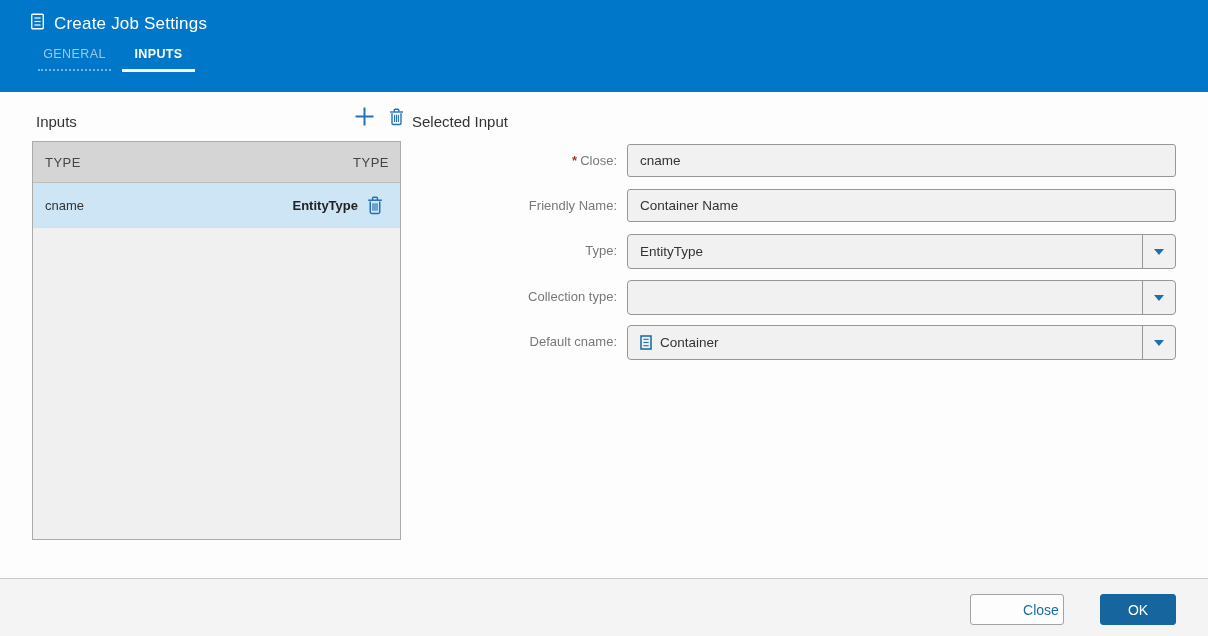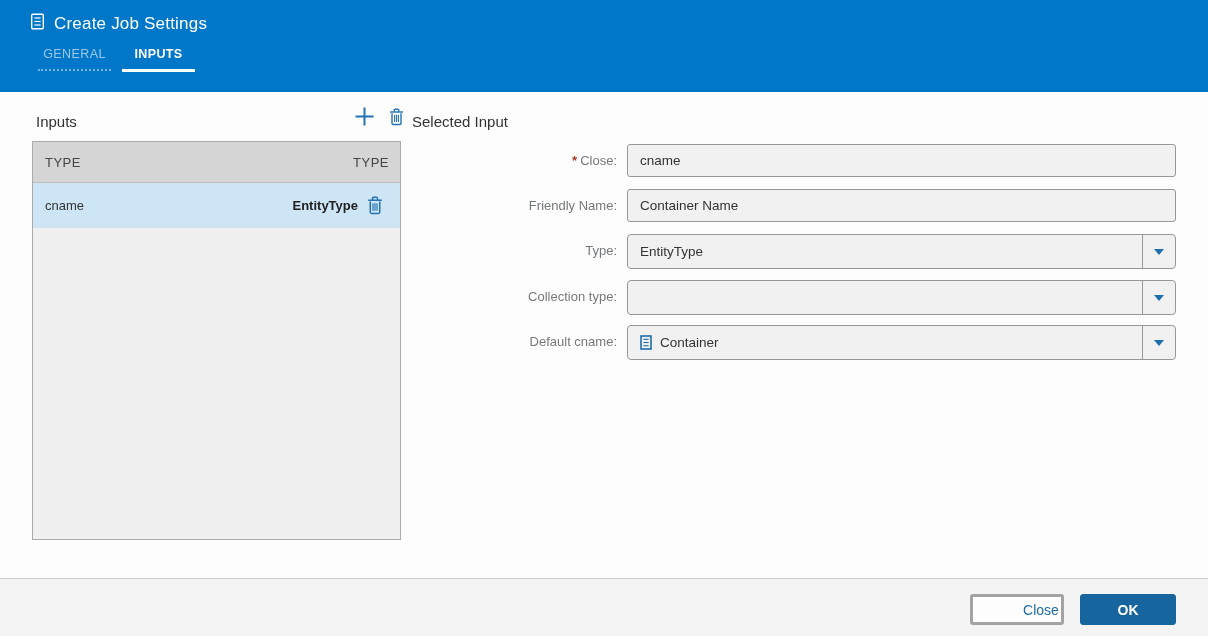--- a/index.html
+++ b/index.html
@@ -107,25 +107,25 @@
   .ftr {
     position: absolute; left: 0; right: 0; top: 578px; height: 58px;
     background: #F4F4F4; border-top: 1px solid #CBCBCB;
   }
   .btn {
     position: absolute; top: 15px; height: 31px; border-radius: 3px;
     font-family: "Liberation Sans", sans-serif; font-size: 14px; cursor: pointer;
   }
   .btn-close {
     right: 144px; width: 94px;
-    background: #FDFDFD; border: 3px solid #a3a3a3; color: #1B6CA8; padding-left: 48px;
+    background: #FDFDFD; border: 1px solid #a3a3a3; color: #1B6CA8; padding-left: 48px;
   }
   .btn-ok {
-    right: 32px; width: 96px;
-    background: #17659E; border: 1px solid #17659E; color: #ffffff; font-weight: 700;
+    right: 32px; width: 76px;
+    background: #17659E; border: 1px solid #17659E; color: #ffffff; font-weight: 400;
   }
 </style>
 </head>
 <body>
 
 <div class="app">
 
   <div class="hdr">
     <div class="title-row">
       <span>

